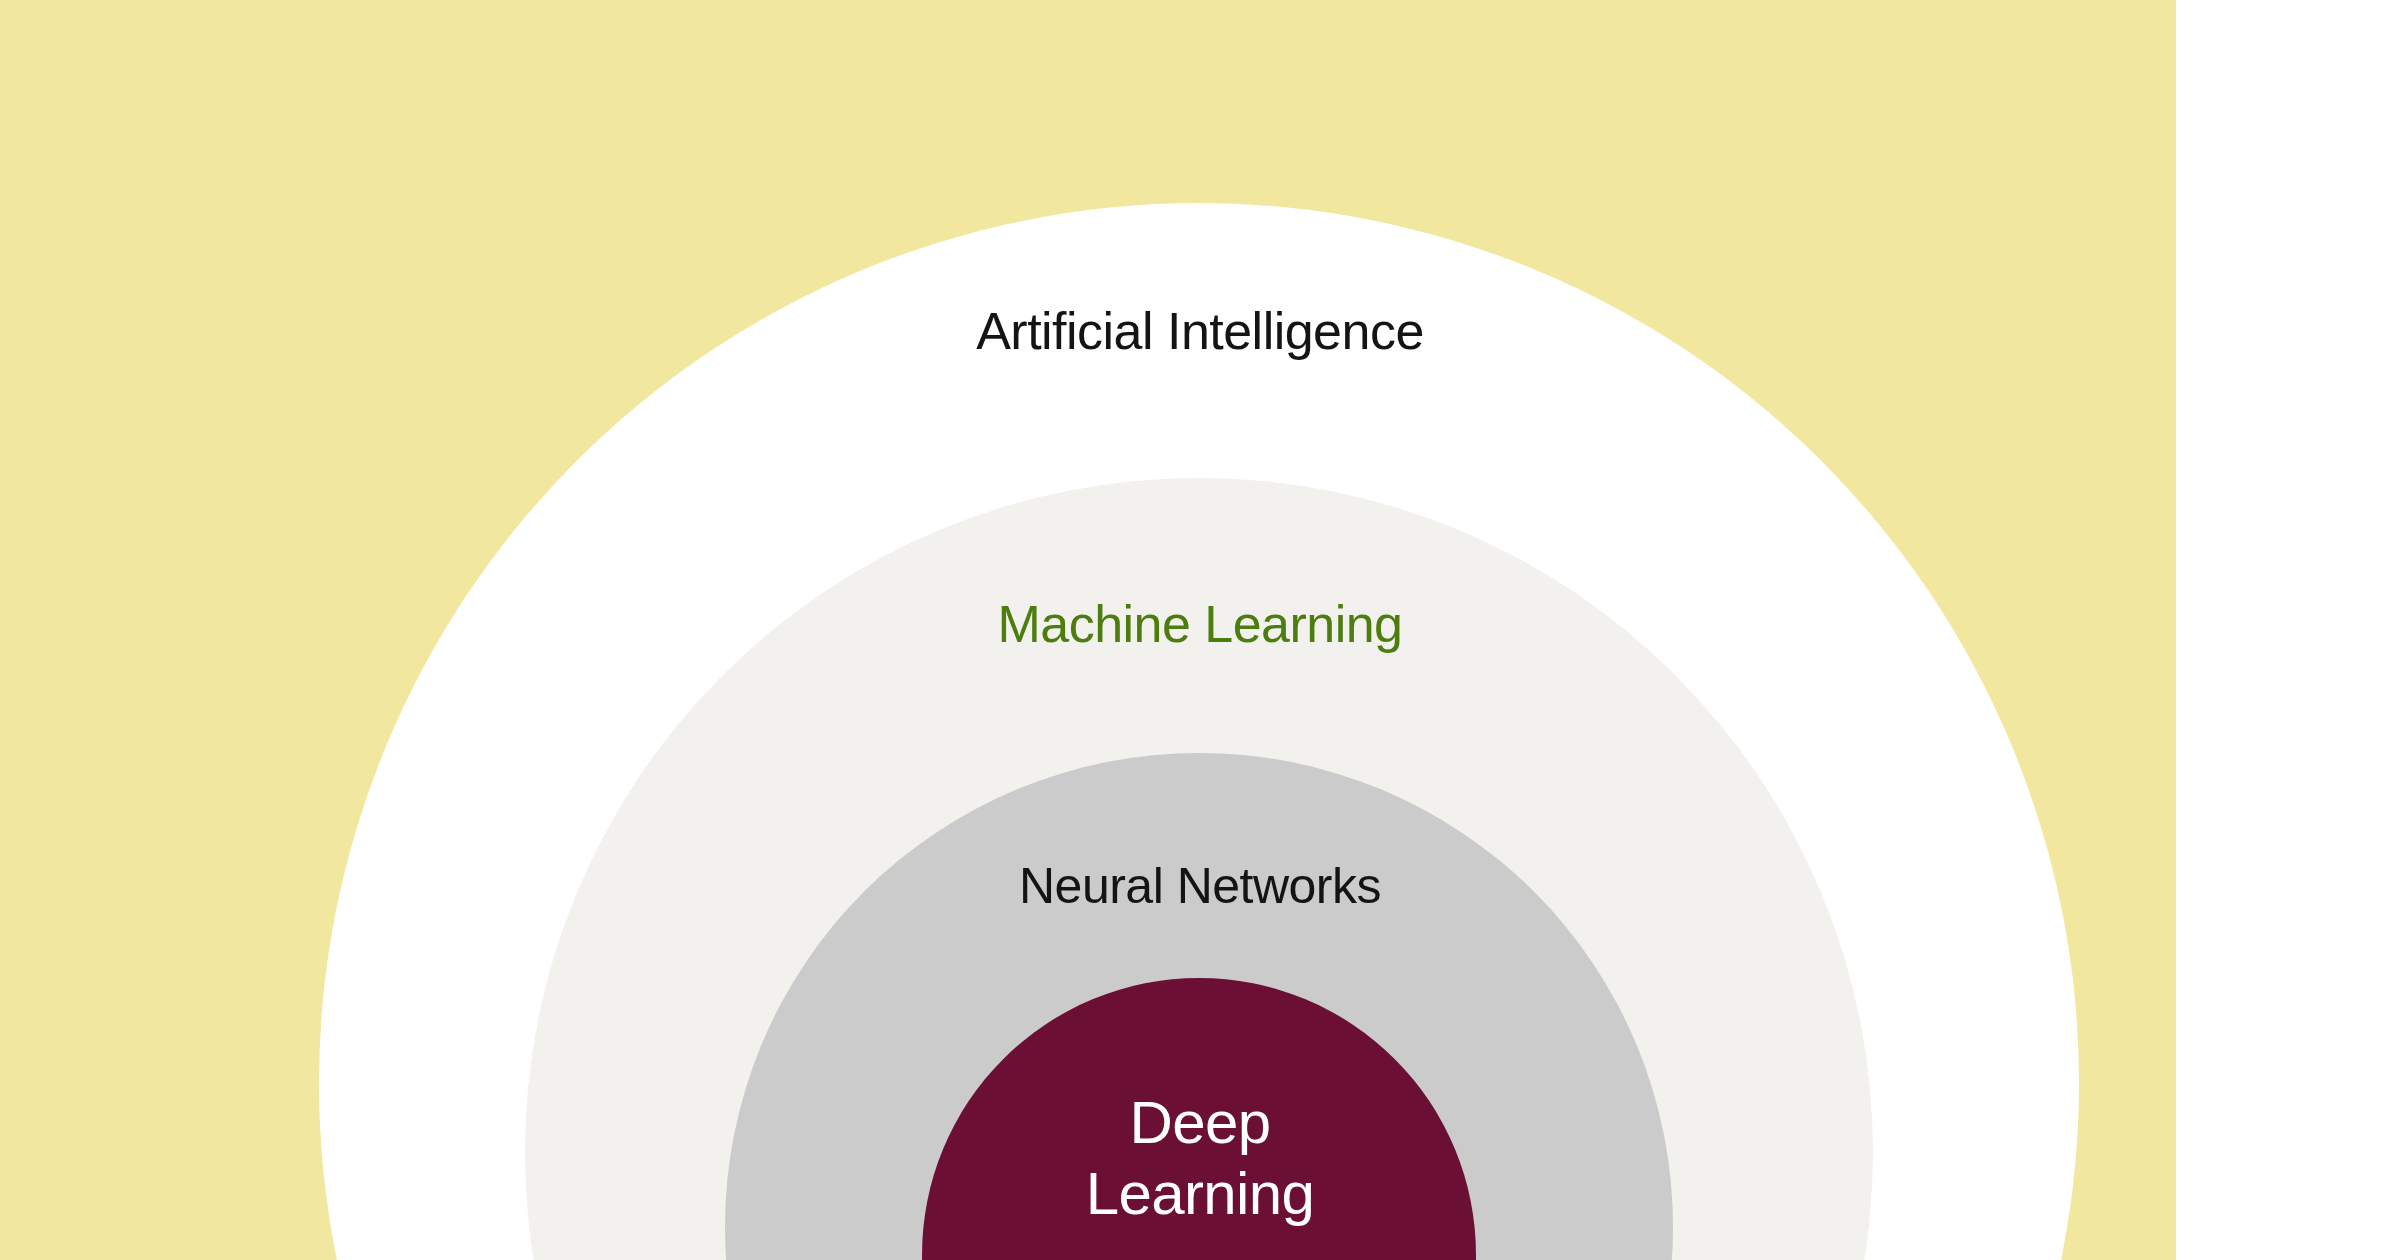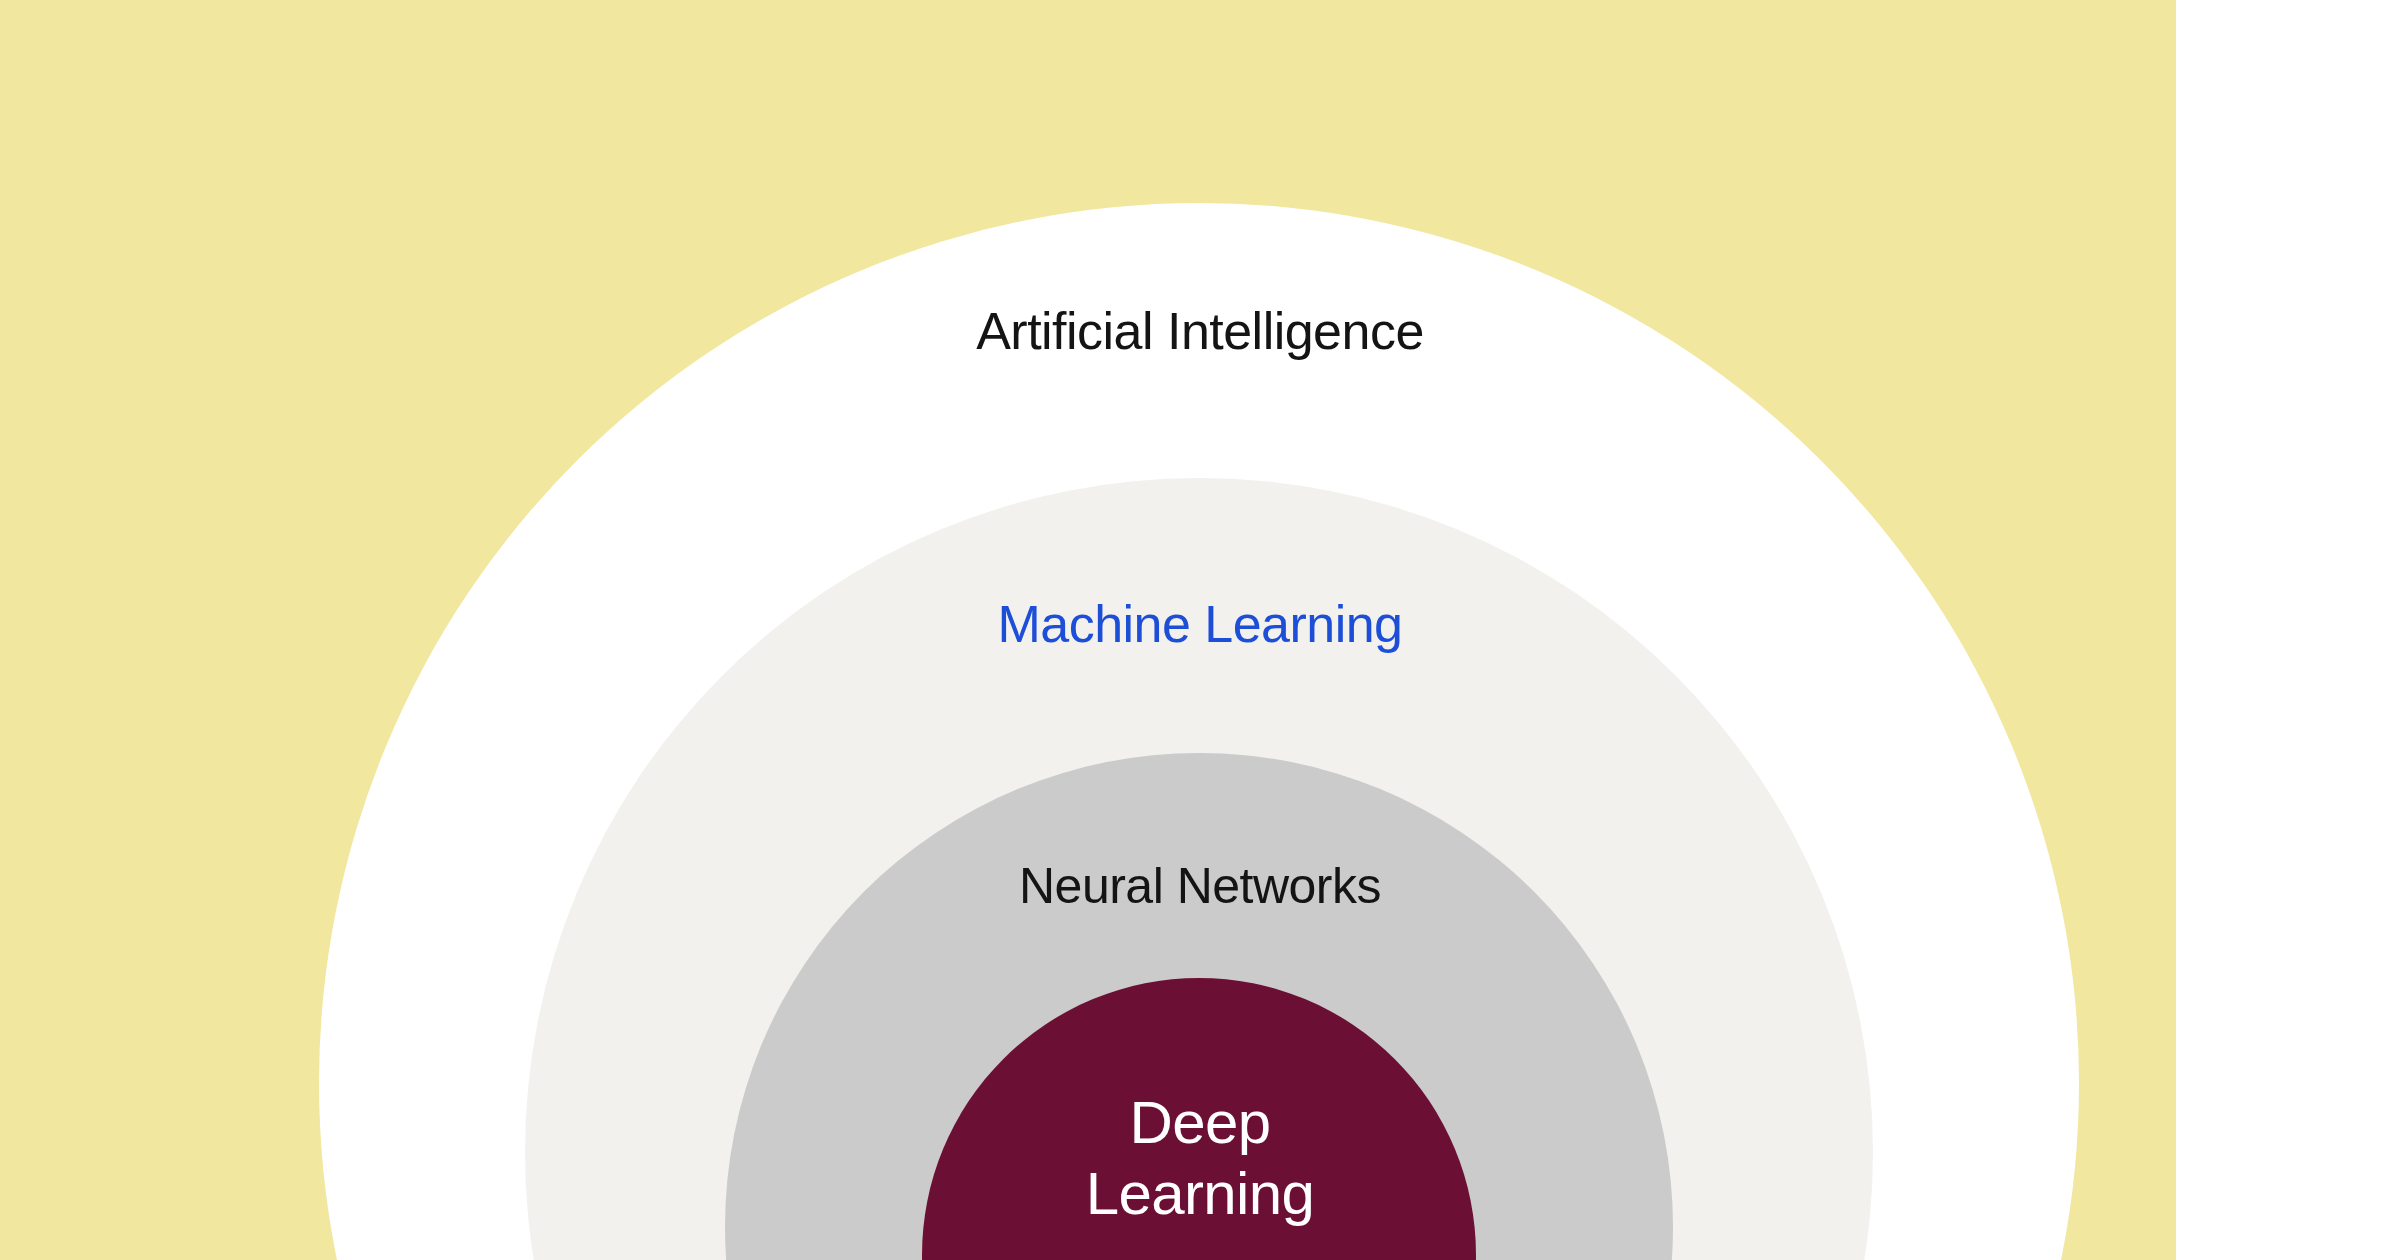--- a/index.html
+++ b/index.html
@@ -80,21 +80,21 @@
     top: 302px;
     font-size: 52px;
     line-height: 1.12;
     color: #141414;
   }
 
   .label-ml {
     top: 595px;
     font-size: 52px;
     line-height: 1.12;
-    color: #1d4ed8;
+    color: #4d7c0f;
   }
 
   .label-nn {
     top: 858px;
     font-size: 50px;
     line-height: 1.12;
     color: #141414;
     text-align: center;
   }
 

